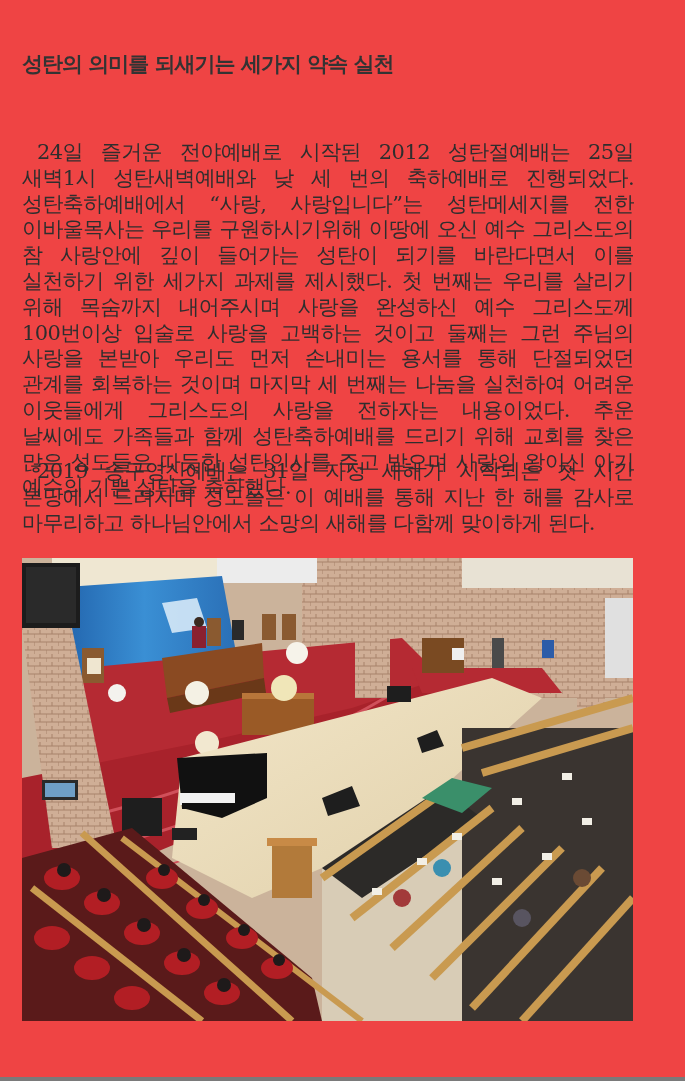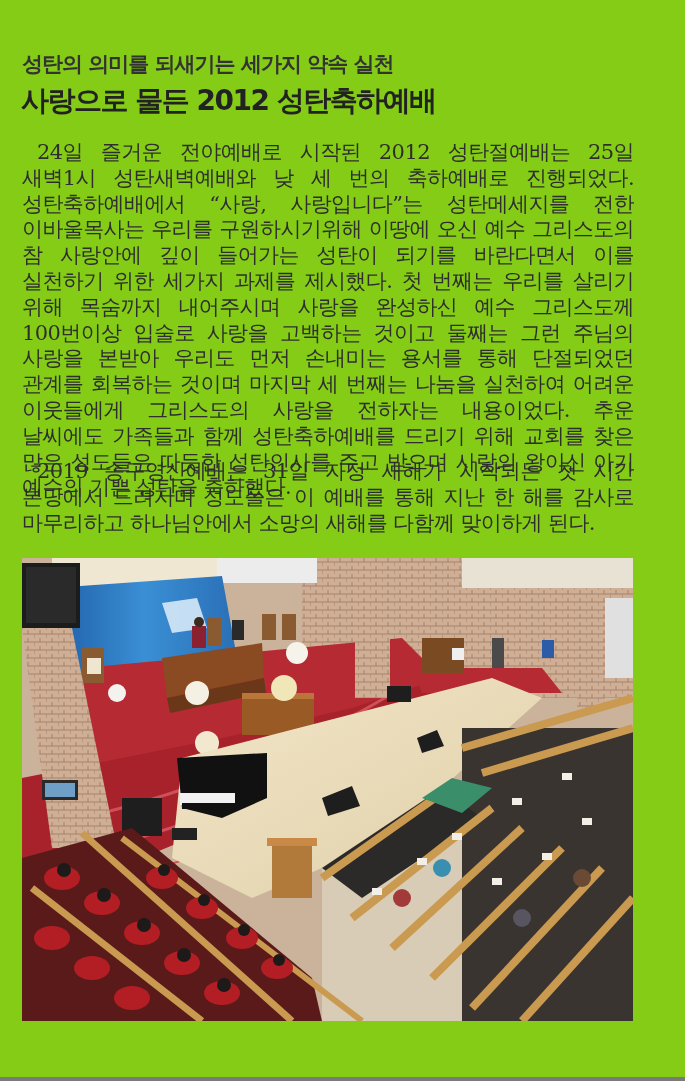--- a/index.html
+++ b/index.html
@@ -12,21 +12,21 @@
       height: 1081px;
       position: relative;
       overflow: hidden;
       font-family: "DejaVu Sans", sans-serif;
       color: #2a2a2a;
     }
     .page {
       position: absolute;
       left: 0; top: 0;
       width: 685px; height: 1077px;
-      background: #84cc16;
+      background: #ef4444;
     }
     .bottom-rule {
       position: absolute;
       left: 0; top: 1077px;
       width: 685px; height: 4px;
       background: #7a7a7a;
     }
     .subtitle {
       position: absolute;
       left: 22px; top: 50px;
@@ -74,21 +74,20 @@
       background: #c9b08a;
     }
     .photo svg { display: block; }
   </style>
 </head>
 <body>
 
 <div class="page">
 
   <div class="subtitle">성탄의 의미를 되새기는 세가지 약속 실천</div>
-  <h1 class="title" style="margin:0">사랑으로 물든 2012 성탄축하예배</h1>
 
   <div class="body-text p1">
     <p>24일 즐거운 전야예배로 시작된 2012 성탄절예배는 25일 새벽1시 성탄새벽예배와 낮 세 번의 축하예배로 진행되었다. 성탄축하예배에서 “사랑, 사랑입니다”는 성탄메세지를 전한 이바울목사는 우리를 구원하시기위해 이땅에 오신 예수 그리스도의 참 사랑안에 깊이 들어가는 성탄이 되기를 바란다면서 이를 실천하기 위한 세가지 과제를 제시했다. 첫 번째는 우리를 살리기 위해 목숨까지 내어주시며 사랑을 완성하신 예수 그리스도께 100번이상 입술로 사랑을 고백하는 것이고 둘째는 그런 주님의 사랑을 본받아 우리도 먼저 손내미는 용서를 통해 단절되었던 관계를 회복하는 것이며 마지막 세 번째는 나눔을 실천하여 어려운 이웃들에게 그리스도의 사랑을 전하자는 내용이었다. 추운 날씨에도 가족들과 함께 성탄축하예배를 드리기 위해 교회를 찾은 많은 성도들은 따듯한 성탄인사를 주고 받으며 사랑의 왕이신 아기 예수의 기쁜 성탄을 축하했다.</p>
   </div>
 
   <div class="body-text p2">
     <p>2019 송구영신예배는 31일 자정 새해가 시작되는 첫 시간 본당에서 드려지며 성도들은 이 예배를 통해 지난 한 해를 감사로 마무리하고 하나님안에서 소망의 새해를 다함께 맞이하게 된다.</p>
   </div>
 
   <div class="photo">

